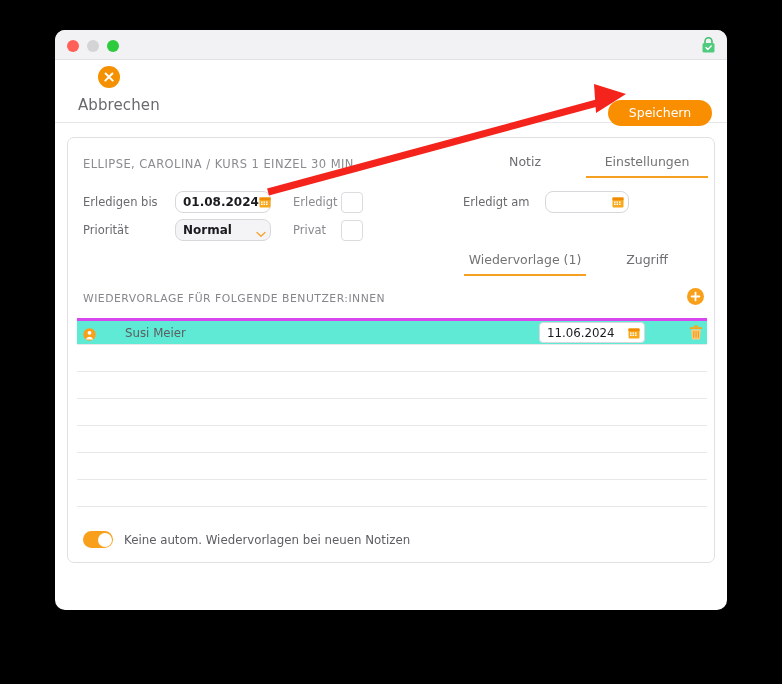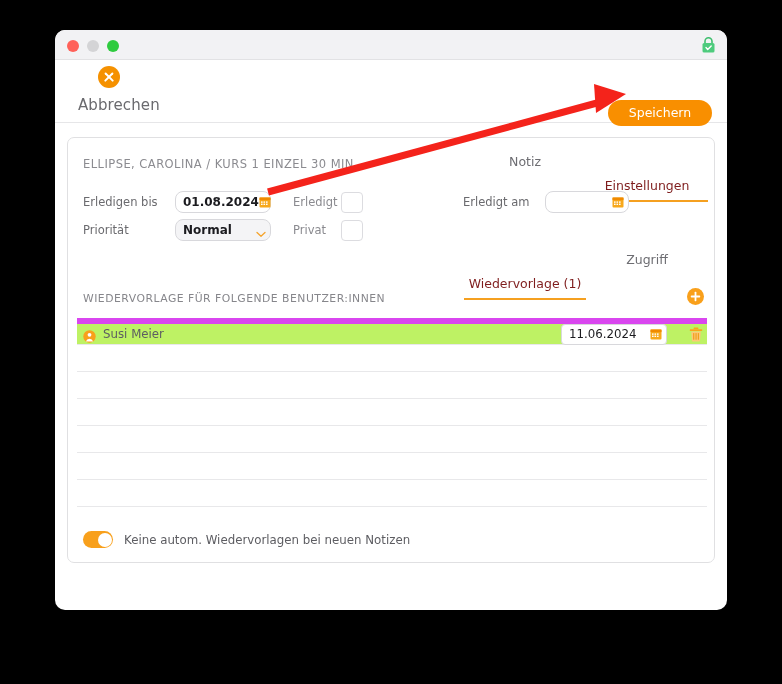--- a/index.html
+++ b/index.html
@@ -93,21 +93,21 @@
   
   .tabs-1 { position: absolute; right: 6px; top: 12px; display: flex; }
   .tabs-2 { position: absolute; right: 6px; top: 110px; display: flex; }
   .tab {
     font-size: 12.5px; color: #6d6d72;
     padding: 4px 0 7px 0;
     width: 122px; text-align: center;
     border-bottom: 2px solid transparent;
     cursor: pointer;
   }
-  .tab.active { color: #7f1d1d; border-bottom-color: #f5a020; margin-top: 24px; }
+  .tab.active { color: #737373; border-bottom-color: #f5a020; }
 
   
   .form { position: absolute; left: 15px; top: 50px; }
   .frow { display: flex; align-items: center; height: 28px; }
   .flabel { width: 92px; font-size: 11.5px; color: #6a6a6e; }
   .field {
     width: 96px; height: 22px;
     background: #ffffff;
     border: 1px solid #d8d8dc; border-radius: 8px;
     display: flex; align-items: center; padding: 0 4px 0 7px;
@@ -140,21 +140,21 @@
     position: absolute; right: 10px; top: 150px;
     width: 17px; height: 17px; cursor: pointer;
   }
   .list { position: absolute; left: 9px; top: 180px; width: 630px; }
   .lrow {
     height: 27px; display: flex; align-items: center;
     border-bottom: 1px solid #e8e8ea;
     padding: 0 4px 0 6px;
     position: relative;
   }
-  .lrow.filled { background: #bef264; border-top: 6px solid #d946ef; }
+  .lrow.filled { background: #5eead4; border-top: 3px solid #d946ef; gap: 22px; }
   .user-icon { width: 13px; height: 13px; margin-right: 7px; flex-shrink: 0; }
   .user-name { font-size: 11.8px; color: #5d5d62; flex: 1; }
   .row-date {
     width: 106px; height: 21px;
     background: #fff; border: 1px solid #d8d8dc; border-radius: 4px;
     display: flex; align-items: center; padding: 0 4px 0 7px;
     font-size: 11.8px; color: #1b1b1f; margin-right: 22px;
   }
   .row-date .val { flex: 1; }
   .trash-icon { width: 14px; height: 15px; cursor: pointer; }

